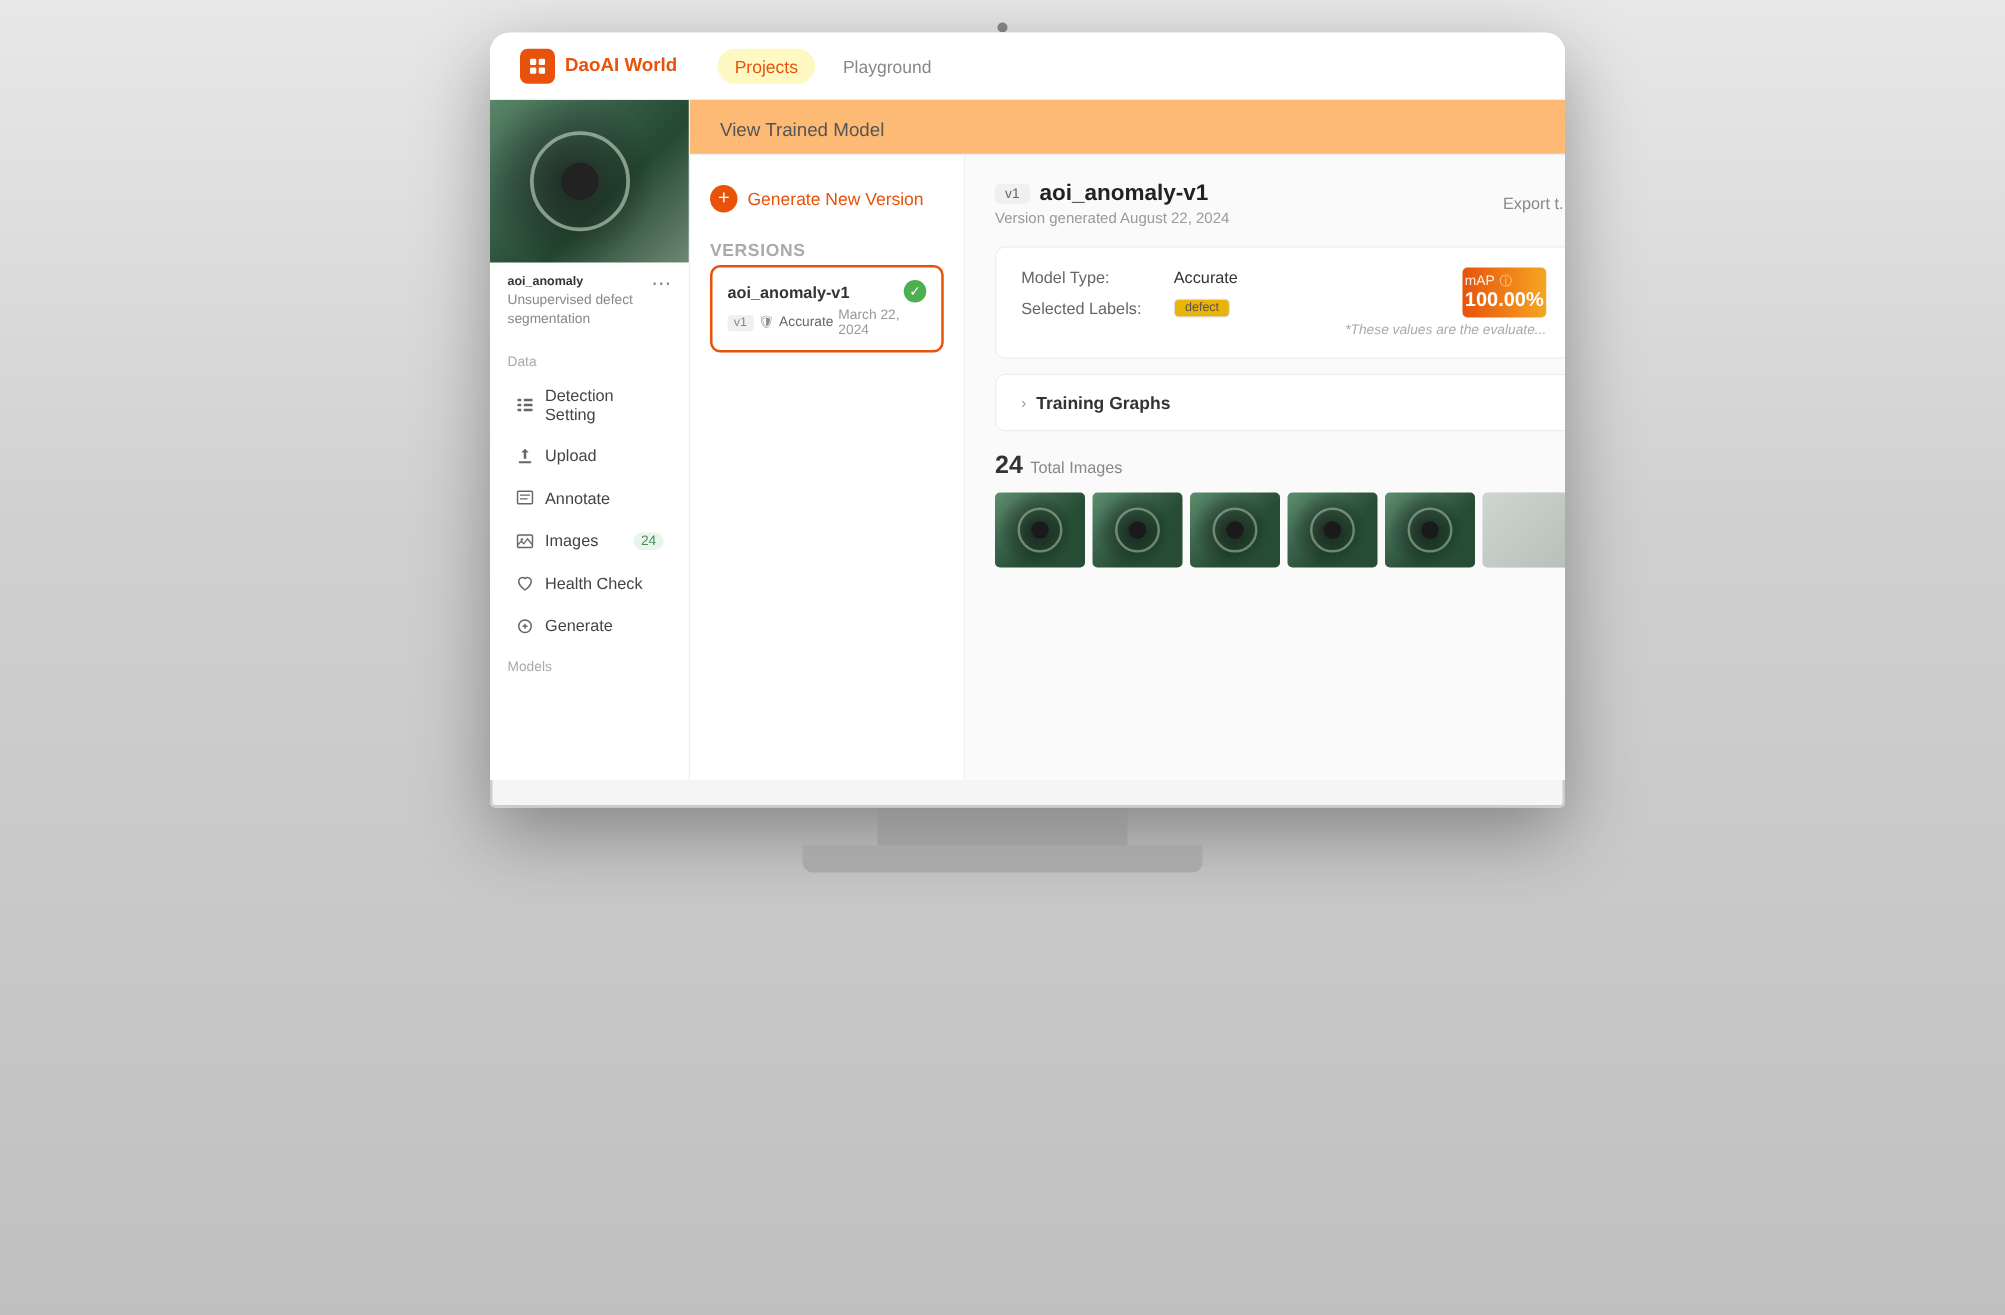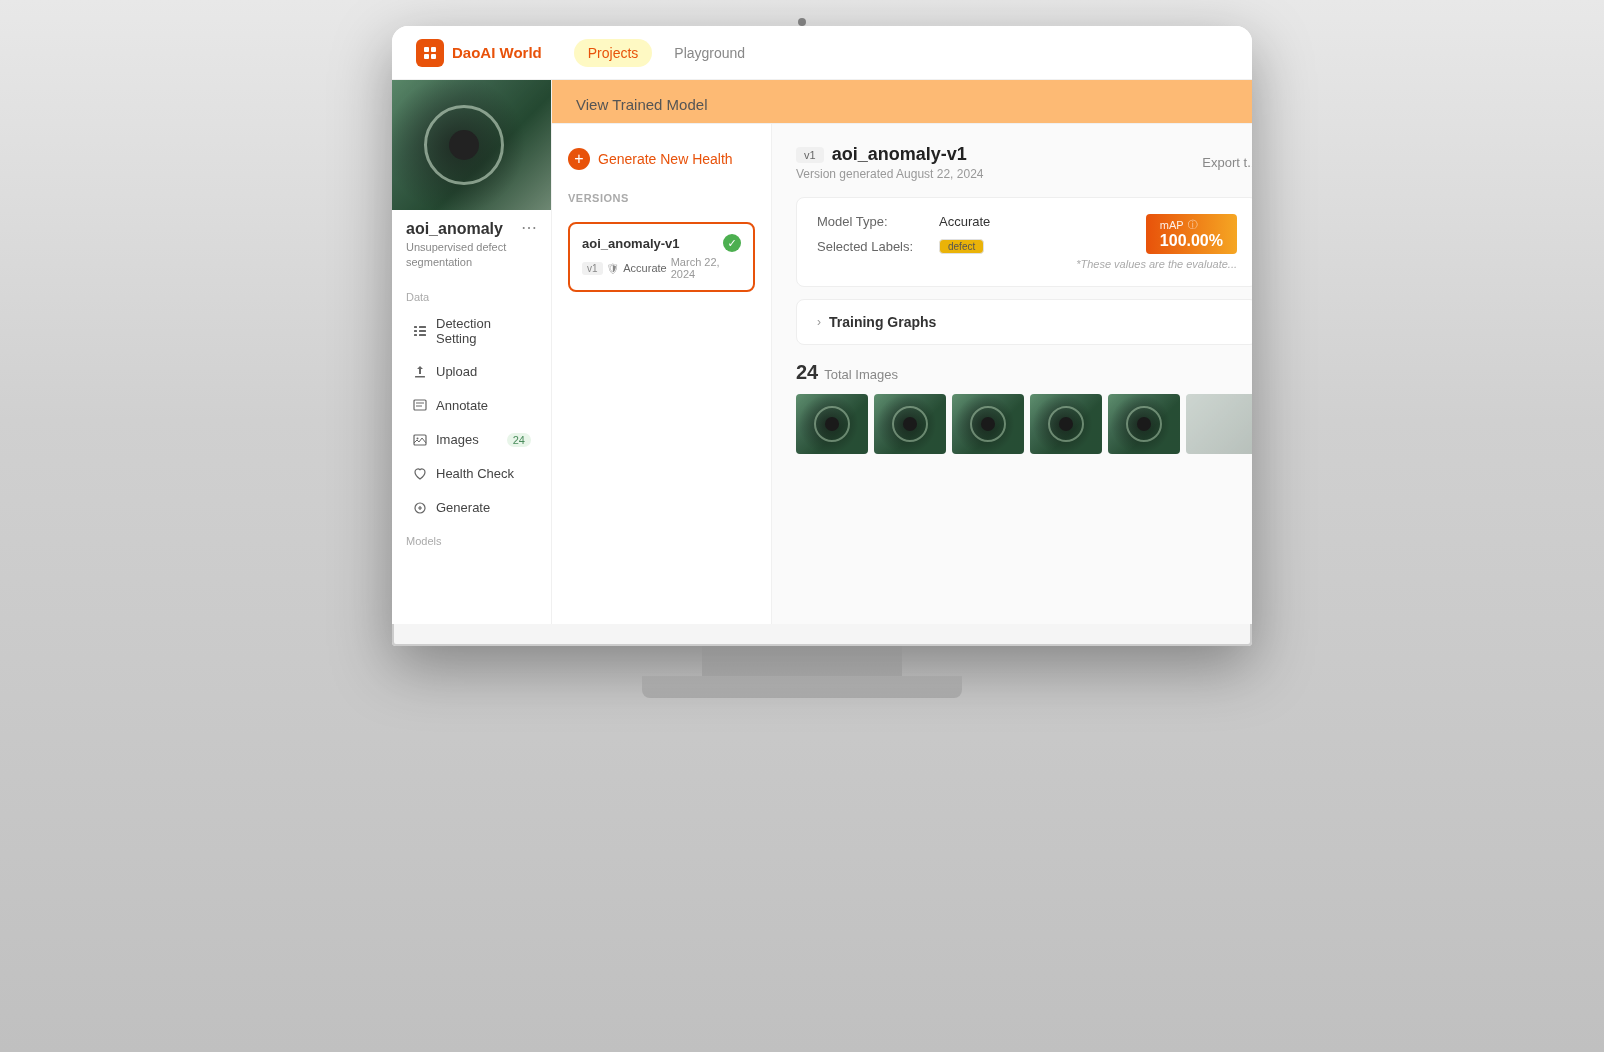--- a/index.html
+++ b/index.html
@@ -161,21 +161,21 @@
     }
 
     .sidebar-project-info {
       padding: 10px 14px;
       display: flex;
       justify-content: space-between;
       align-items: flex-start;
     }
 
     .project-name {
-      font-size: 16px;
+      font-size: 10px;
       font-weight: 600;
       color: #333;
     }
 
     .project-desc {
       font-size: 11px;
       color: #888;
       margin-top: 2px;
       line-height: 1.4;
     }
@@ -274,25 +274,25 @@
       width: 22px; height: 22px;
       background: #e8520a;
       border-radius: 50%;
       display: flex; align-items: center; justify-content: center;
       color: white;
       font-size: 16px;
       line-height: 1;
     }
 
     .versions-label {
-      font-size: 11px;
+      font-size: 14px;
       color: #aaa;
       font-weight: 600;
       letter-spacing: 0.5px;
-      margin-bottom: 18px;
+      margin-bottom: 4px;
       text-transform: uppercase;
     }
 
     .version-card {
       border: 2px solid #e8520a;
       border-radius: 8px;
       padding: 10px 12px;
       background: #fff;
       cursor: pointer;
     }
@@ -443,21 +443,21 @@
     }
 
     .metrics-area {
       text-align: right;
     }
 
     .metric-block {
       display: inline-block;
       background: linear-gradient(90deg, #e8520a 0%, #f5a623 100%);
       border-radius: 4px;
-      padding: 4px 14px;
+      padding: 4px 2px;
       color: white;
     }
 
     .metric-label {
       font-size: 11px;
       opacity: 0.9;
       display: flex;
       align-items: center;
       gap: 4px;
     }
@@ -679,21 +679,21 @@
         <div class="content-area">
           <div class="content-header">
             <div class="breadcrumb-title">View Trained Model</div>
           </div>
 
           <div class="versions-area">
 
             <div class="versions-panel">
               <div class="generate-btn">
                 <div class="generate-btn-icon">+</div>
-                <span>Generate New Health</span>
+                <span>Generate New Version</span>
               </div>
 
               <div class="versions-label">VERSIONS</div>
 
               <div class="version-card">
                 <div class="version-card-header">
                   <span class="version-name">aoi_anomaly-v1</span>
                   <div class="version-check">✓</div>
                 </div>
                 <div class="version-meta">

